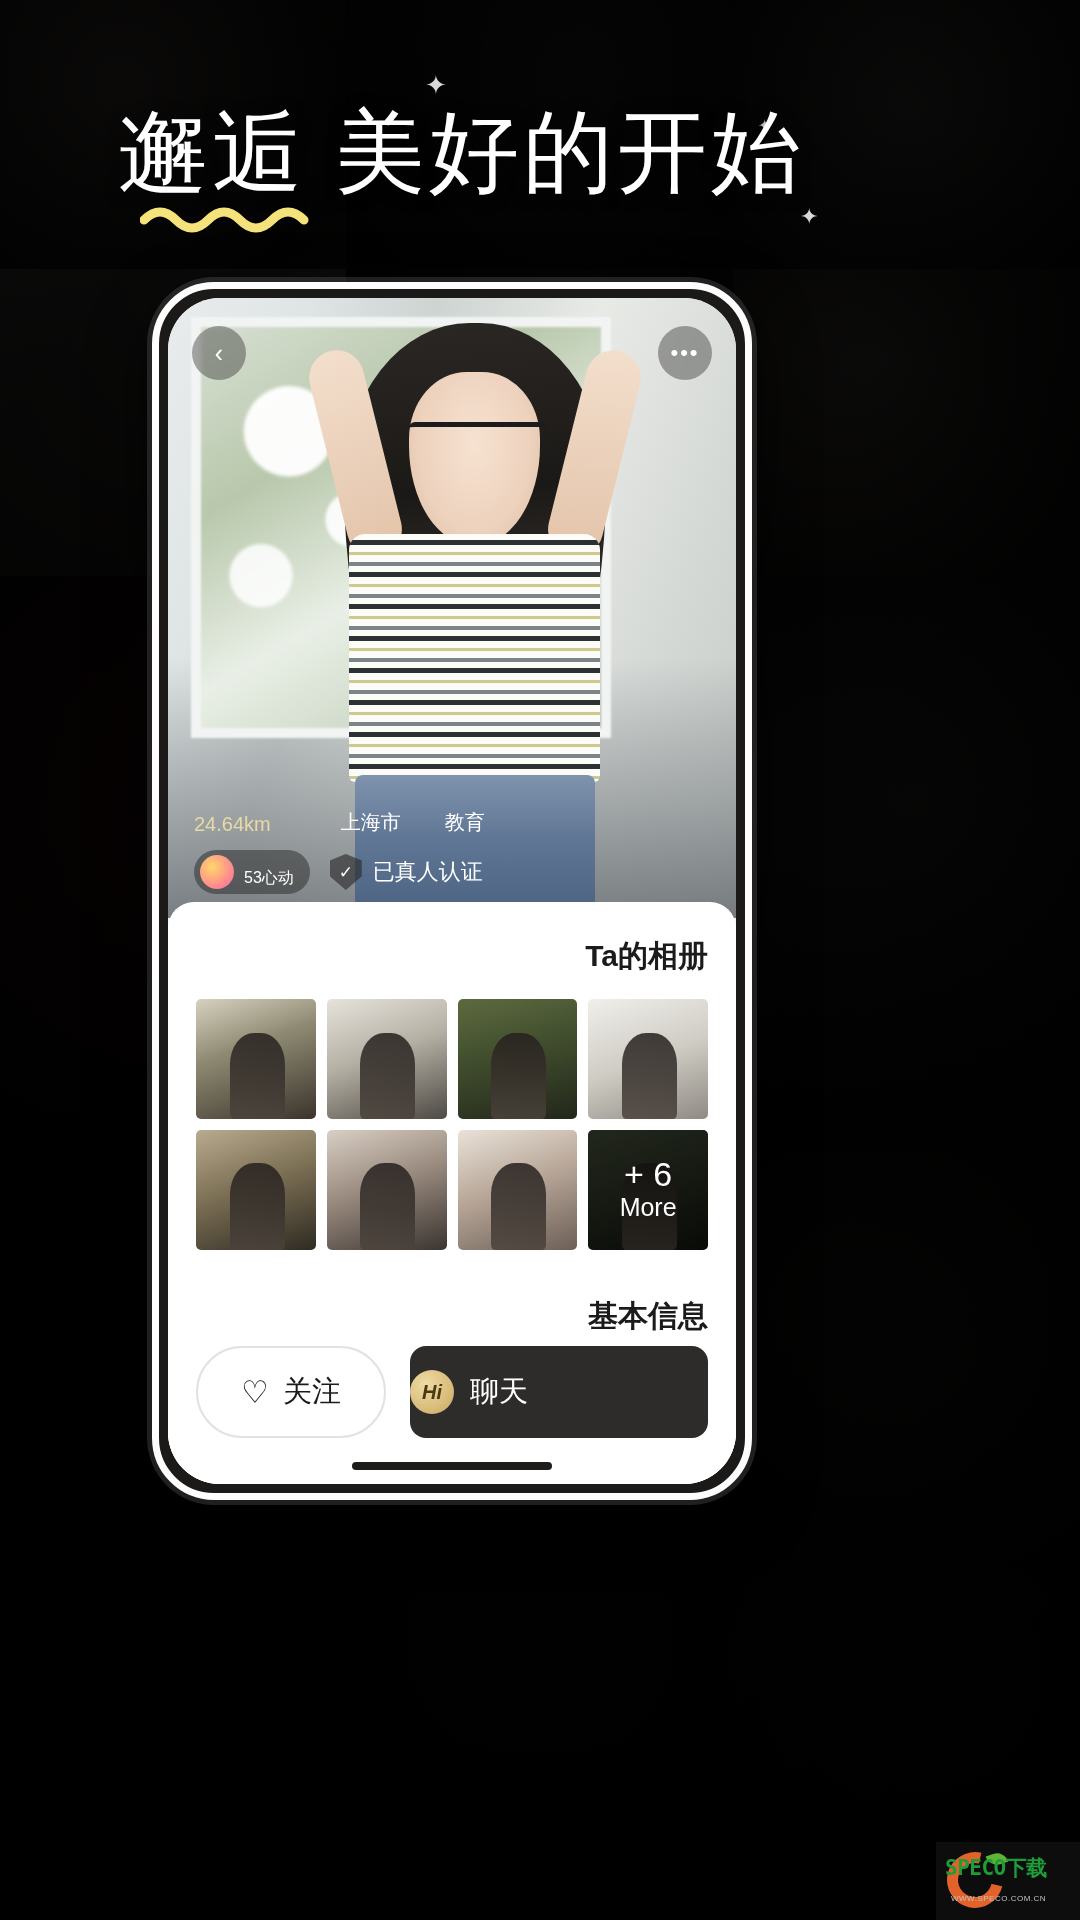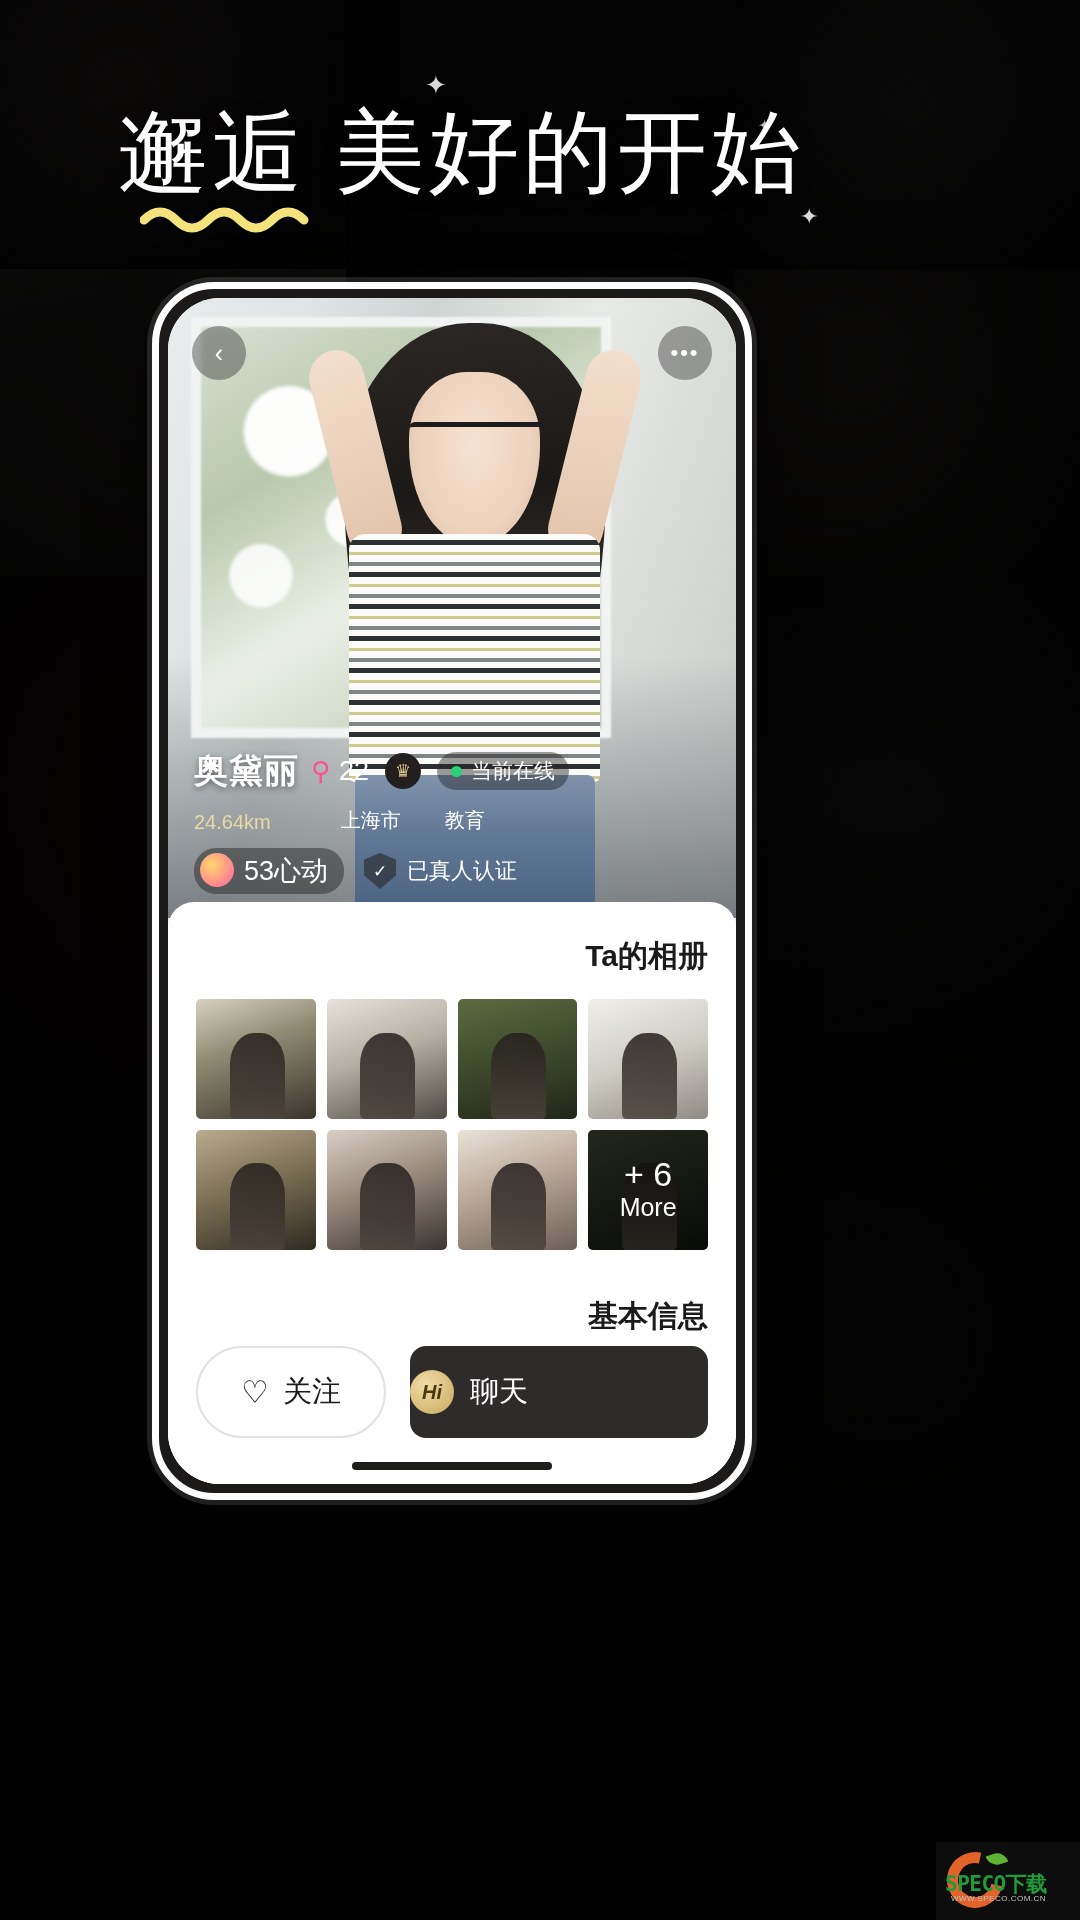--- a/index.html
+++ b/index.html
@@ -170,23 +170,23 @@
     padding:5px 14px; margin-left:16px; font-size:21px;
   }
   .dot-green {
     width:11px; height:11px; border-radius:50%; background:#2fd07a; margin-right:9px;
   }
   .ov-meta { display:flex; align-items:flex-end; font-size:20px; margin-bottom:14px;gap:44px; }
   .km { color:#e8d9a6; margin-right:26px; }
   .city { }
   .tag-row { display:flex; align-items:center; }
   .tag {
-    display:inline-flex; align-items:flex-start;
+    display:inline-flex; align-items:flex-end;
     background:rgba(40,40,40,.5); border-radius:22px;
-    padding:5px 16px 5px 6px; font-size:27px; margin-right:20px;
+    padding:5px 16px 5px 6px; font-size:16px; margin-right:20px;
   }
   .heart-badge {
     width:34px; height:34px; border-radius:50%;
     background:radial-gradient(circle at 35% 35%, #ffd76b, #ff5fa2);
     margin-right:10px;
   }
   .verify {
     display:inline-flex; align-items:center; font-size:22px;
   }
   .shield {
@@ -279,21 +279,21 @@
   .wm-ring {
     position:absolute; left:6px; top:4px; width:56px; height:56px; border-radius:50%;
     border:11px solid #e2622a; border-right-color:transparent;
     transform:rotate(-32deg);
   }
   .wm-leaf {
     position:absolute; left:46px; top:5px; width:20px; height:12px;
     background:#5fb335; border-radius:0 12px 0 12px; transform:rotate(-18deg);
   }
   .wm-text {
-    position:absolute; left:4px; top:22px; width:130px;
+    position:absolute; left:4px; top:6px; width:130px;
     color:#1f9c3a; font-size:21px; font-weight:700; letter-spacing:-.5px;
     font-family:"DejaVu Sans Mono",monospace;
   }
   .wm-url {
     position:absolute; left:10px; top:46px; color:#c2c2c2; font-size:8px;
     letter-spacing:.5px;
   }
 </style>
 </head>
 <body>
@@ -351,30 +351,20 @@
       <div class="hero-topbar">
         <div class="circ-btn circ-back">
           <span>‹</span>
         </div>
         <div class="circ-btn circ-more">
           <span>•••</span>
         </div>
       </div>
 
       <div class="overlay">
-        <div class="ov-row">
-          <span class="ov-name">奥黛丽</span>
-          <span class="pin-icon">⚲</span>
-          <span class="ov-age">22</span>
-          <span class="crown">♛</span>
-          <span class="pill">
-            <span class="dot-green"></span>
-            <span>当前在线</span>
-          </span>
-        </div>
 
         <div class="ov-meta">
           <span class="km">24.64km</span>
           <span class="city">上海市</span>
           <span>教育</span>
         </div>
 
         <div class="tag-row">
           <span class="tag">
             <span class="heart-badge"></span>

